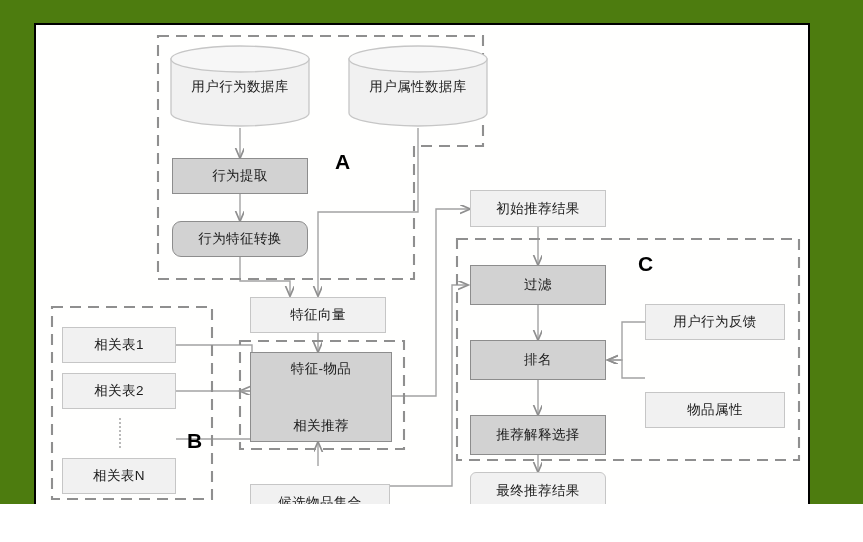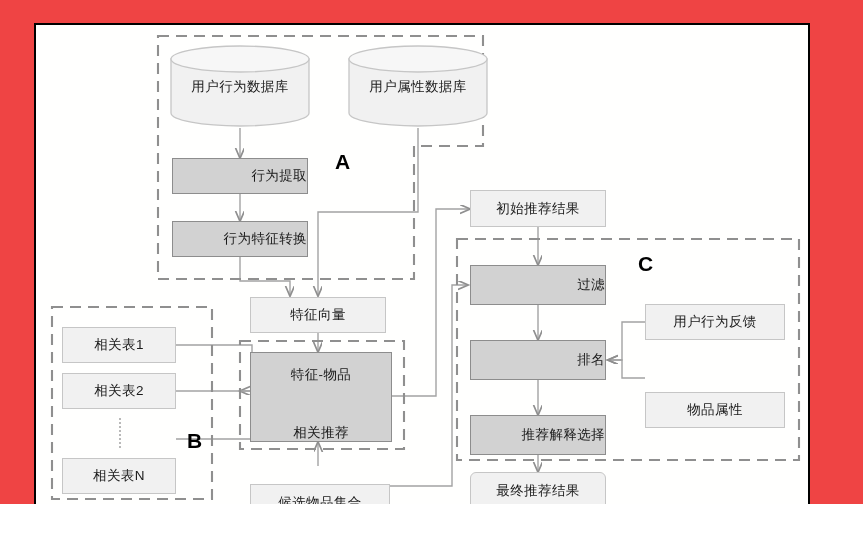--- a/index.html
+++ b/index.html
@@ -1,23 +1,23 @@
 <!DOCTYPE html>
 <html><head>
 <meta charset="utf-8">
 <style>
   html,body{margin:0;padding:0;background:#ffffff;}
   body{font-family:"Liberation Sans","DejaVu Sans",sans-serif;}
-  #stage{position:relative;width:863px;height:504px;background:#ef4444;overflow:hidden;}
+  #stage{position:relative;width:863px;height:504px;background:#4d7c0f;overflow:hidden;}
   #frame{position:absolute;left:34px;top:23px;width:776px;height:500px;border:2.5px solid #000;background:#fffffe;box-sizing:border-box;}
   svg#wires{position:absolute;left:0;top:0;width:863px;height:542px;overflow:visible;}
   .node{position:absolute;box-sizing:border-box;display:flex;align-items:center;justify-content:center;text-align:center;
         font-size:13.5px;color:#1a1a1a;line-height:1.28;letter-spacing:.4px;}
   .n-light{background:#f1f1f1;border:1px solid #c6c6c6;}
-  .n-dark{background:#d2d2d2;border:1.6px solid #8d8d8d;justify-content:flex-end;}
+  .n-dark{background:#d2d2d2;border:1.6px solid #8d8d8d;}
   .grouplabel{position:absolute;font-weight:bold;font-size:21px;color:#000;font-family:"Liberation Sans",sans-serif;}
   .cyl{position:absolute;}
   .cyl-label{position:absolute;width:100%;text-align:center;font-size:13.5px;color:#1a1a1a;letter-spacing:.4px;}
   .dots{position:absolute;width:0;border-left:2px dotted #b9b9b9;}
 </style>
 </head>
 <body>
 
 <div id="stage">
   <div id="frame"></div>
@@ -86,21 +86,21 @@
     <svg width="140" height="82" viewBox="0 0 140 82">
       <path d="M1,14 L1,68 A69,13 0 0 0 139,68 L139,14 Z" fill="#f1f1f1" stroke="#c6c6c6" stroke-width="1.3"></path>
       <ellipse cx="70" cy="14" rx="69" ry="13" fill="#f7f7f7" stroke="#c6c6c6" stroke-width="1.3"></ellipse>
     </svg>
     <div class="cyl-label" style="top:33px;">用户属性数据库</div>
   </div>
 
   <div class="node n-dark" style="left:172px;top:158px;width:136px;height:36px;">
     <span>行为提取</span>
   </div>
-  <div class="node n-dark" style="left:172px;top:221px;width:136px;height:36px;">
+  <div class="node n-dark" style="left:172px;top:221px;width:136px;height:36px;border-radius:9px;">
     <span>行为特征转换</span>
   </div>
   <div class="node n-light" style="left:250px;top:297px;width:136px;height:36px;">
     <span>特征向量</span>
   </div>
 
   <div class="node n-light" style="left:62px;top:327px;width:114px;height:36px;">
     <span>相关表1</span>
   </div>
   <div class="node n-light" style="left:62px;top:373px;width:114px;height:36px;">

